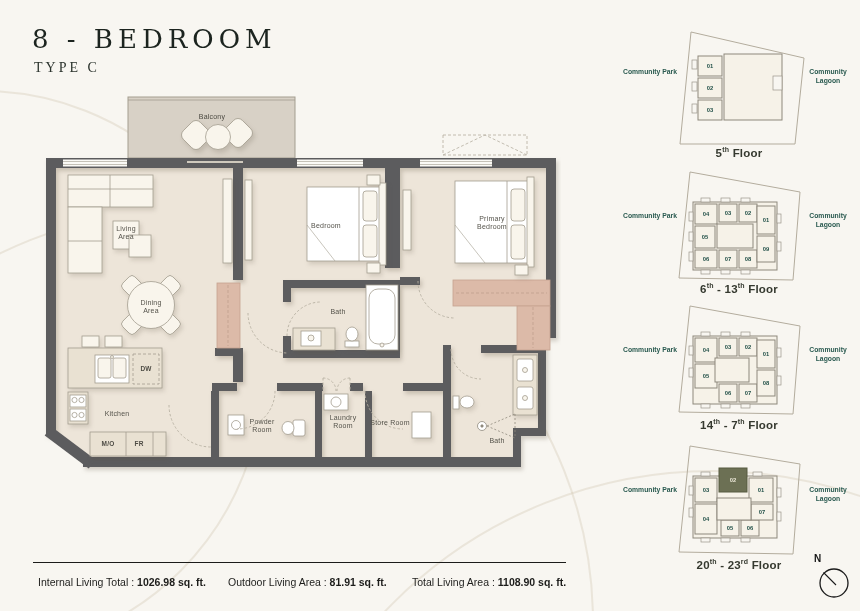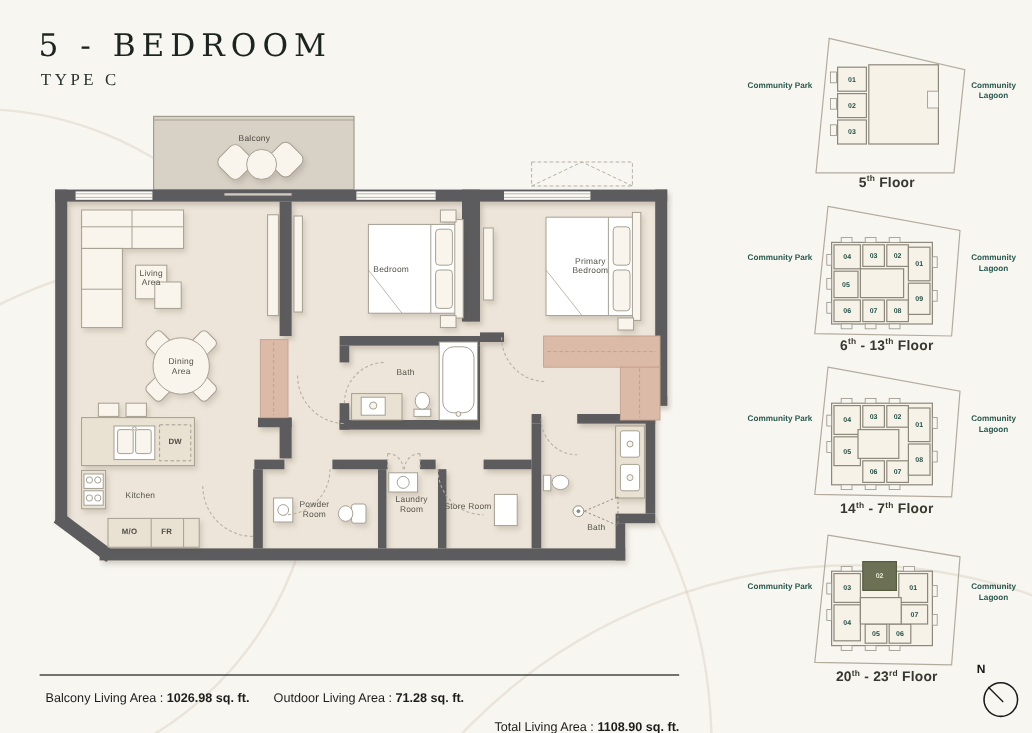--- a/index.html
+++ b/index.html
@@ -42,21 +42,21 @@
 </style>
 </head>
 <body>
 
 <div class="page">
 
   <div class="arc" style="left:-300px;top:90px;width:560px;height:560px;"></div>
   <div class="arc" style="left:-230px;top:210px;width:820px;height:820px;"></div>
   <div class="arc" style="left:260px;top:470px;width:900px;height:900px;"></div>
 
-  <div class="title">5 - BEDROOM</div>
+  <div class="title">8 - BEDROOM</div>
   <div class="subtitle">TYPE C</div>
 
   <div class="plan">
     <svg width="526" height="412" viewBox="0 0 526 412">
 
       <polygon points="11,63 521,63 521,243 511,243 511,333 486,333 486,372 52,372 11,340" fill="#ede5d9"></polygon>
 
       <rect x="93" y="2" width="167" height="61" fill="#d8d1c6" stroke="#a39d90" stroke-width="1"></rect>
       <line x1="93" y1="5" x2="260" y2="5" stroke="#a39d90" stroke-width="0.8"></line>
 
@@ -380,23 +380,23 @@
       <text class="unum" x="108" y="90" text-anchor="middle">05</text>
       <text class="unum" x="128" y="90" text-anchor="middle">06</text>
       <text class="unum" x="140" y="74" text-anchor="middle">07</text>
     </svg>
     <div class="site-lab" style="left:0;top:46px;">Community Park</div>
     <div class="site-lab" style="left:178px;top:46px;">Community Lagoon</div>
     <div class="floor-lab" style="top:118px;"><span>20</span><sup>th</sup><span> - </span><span>23</span><sup>rd</sup><span> Floor</span></div>
   </div>
 
   <div class="footer-line"></div>
-  <div class="fitem" style="left:38px;"><span>Balcony Living Area : </span><b>1026.98 sq. ft.</b></div>
-  <div class="fitem" style="left:228px;"><span>Outdoor Living Area : </span><b>71.28 sq. ft.</b></div>
-  <div class="fitem" style="left:412px;margin-top:24px;"><span>Total Living Area : </span><b>1108.90 sq. ft.</b></div>
+  <div class="fitem" style="left:38px;"><span>Internal Living Total : </span><b>1026.98 sq. ft.</b></div>
+  <div class="fitem" style="left:228px;"><span>Outdoor Living Area : </span><b>81.91 sq. ft.</b></div>
+  <div class="fitem" style="left:412px;"><span>Total Living Area : </span><b>1108.90 sq. ft.</b></div>
 
   <div class="compass">
     <span class="n">N</span>
     <svg width="52" height="52" viewBox="0 0 52 52">
       <circle cx="28" cy="31" r="14" fill="none" stroke="#1b1b1b" stroke-width="1.3"></circle>
       <line x1="17.5" y1="20.5" x2="30" y2="33" stroke="#1b1b1b" stroke-width="1.1"></line>
     </svg>
   </div>
 
 </div>

